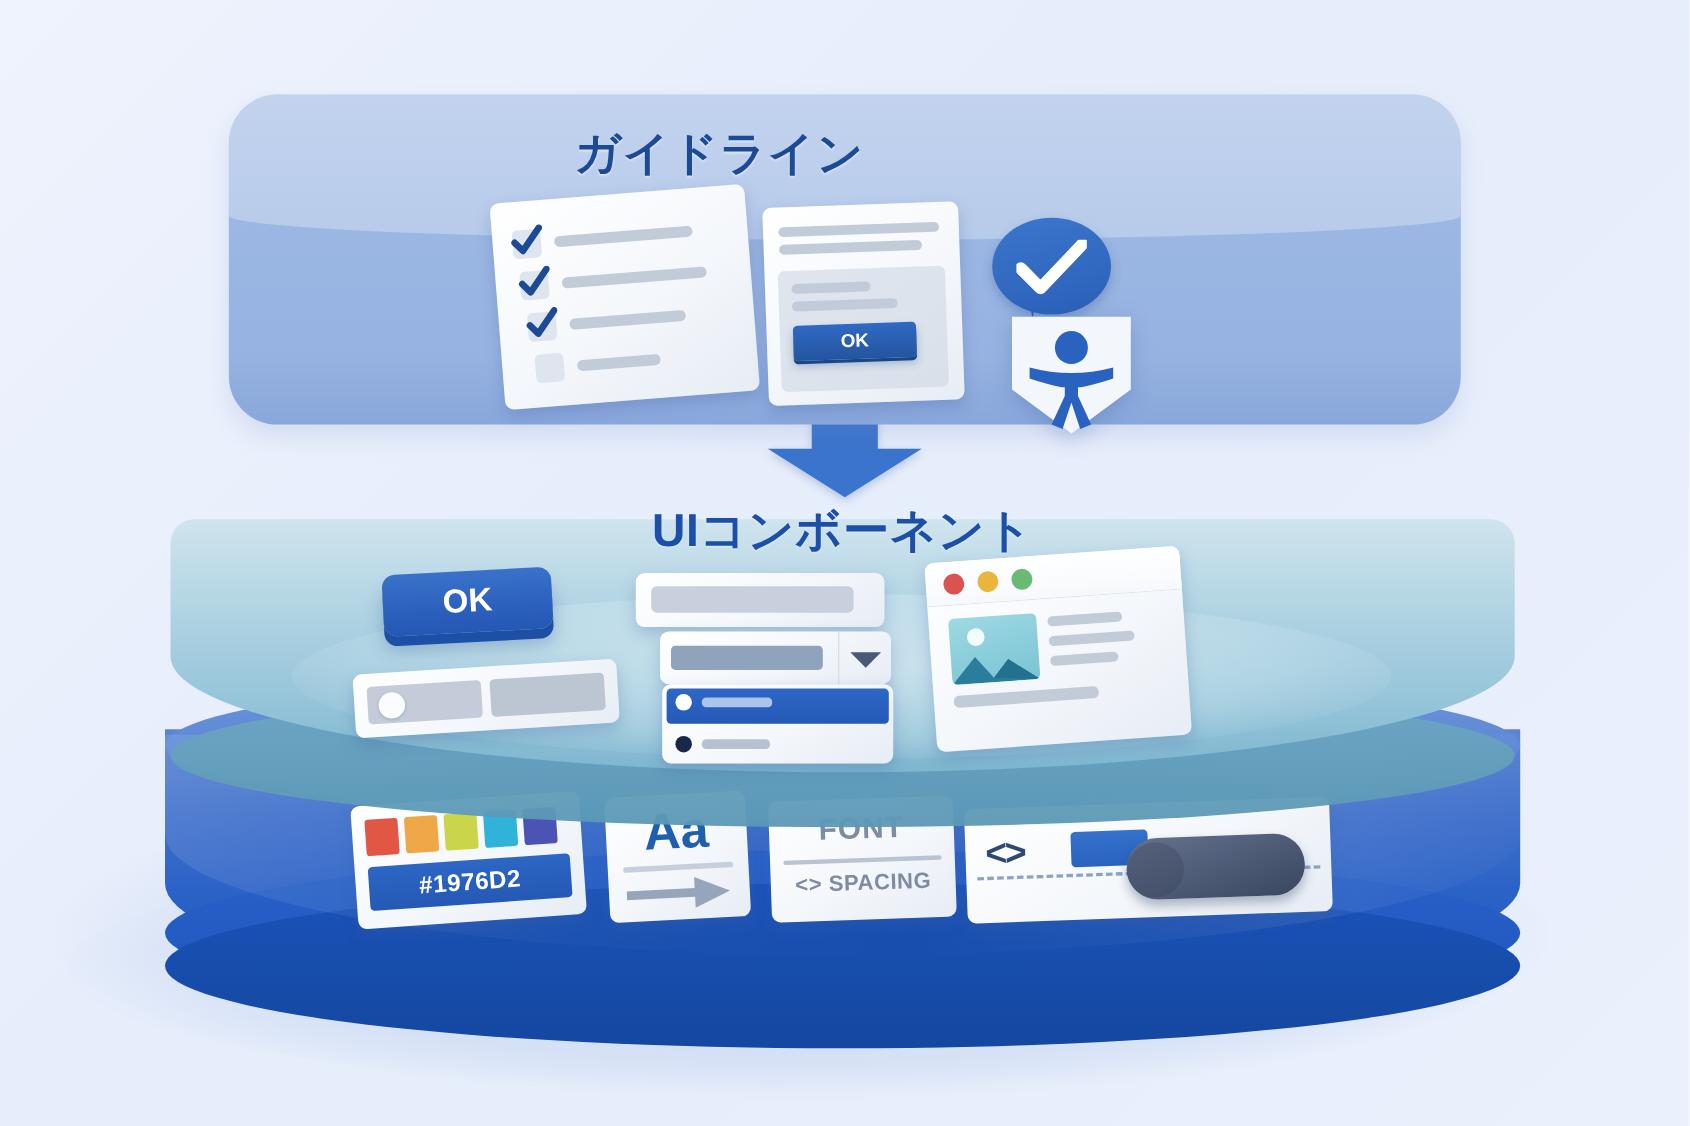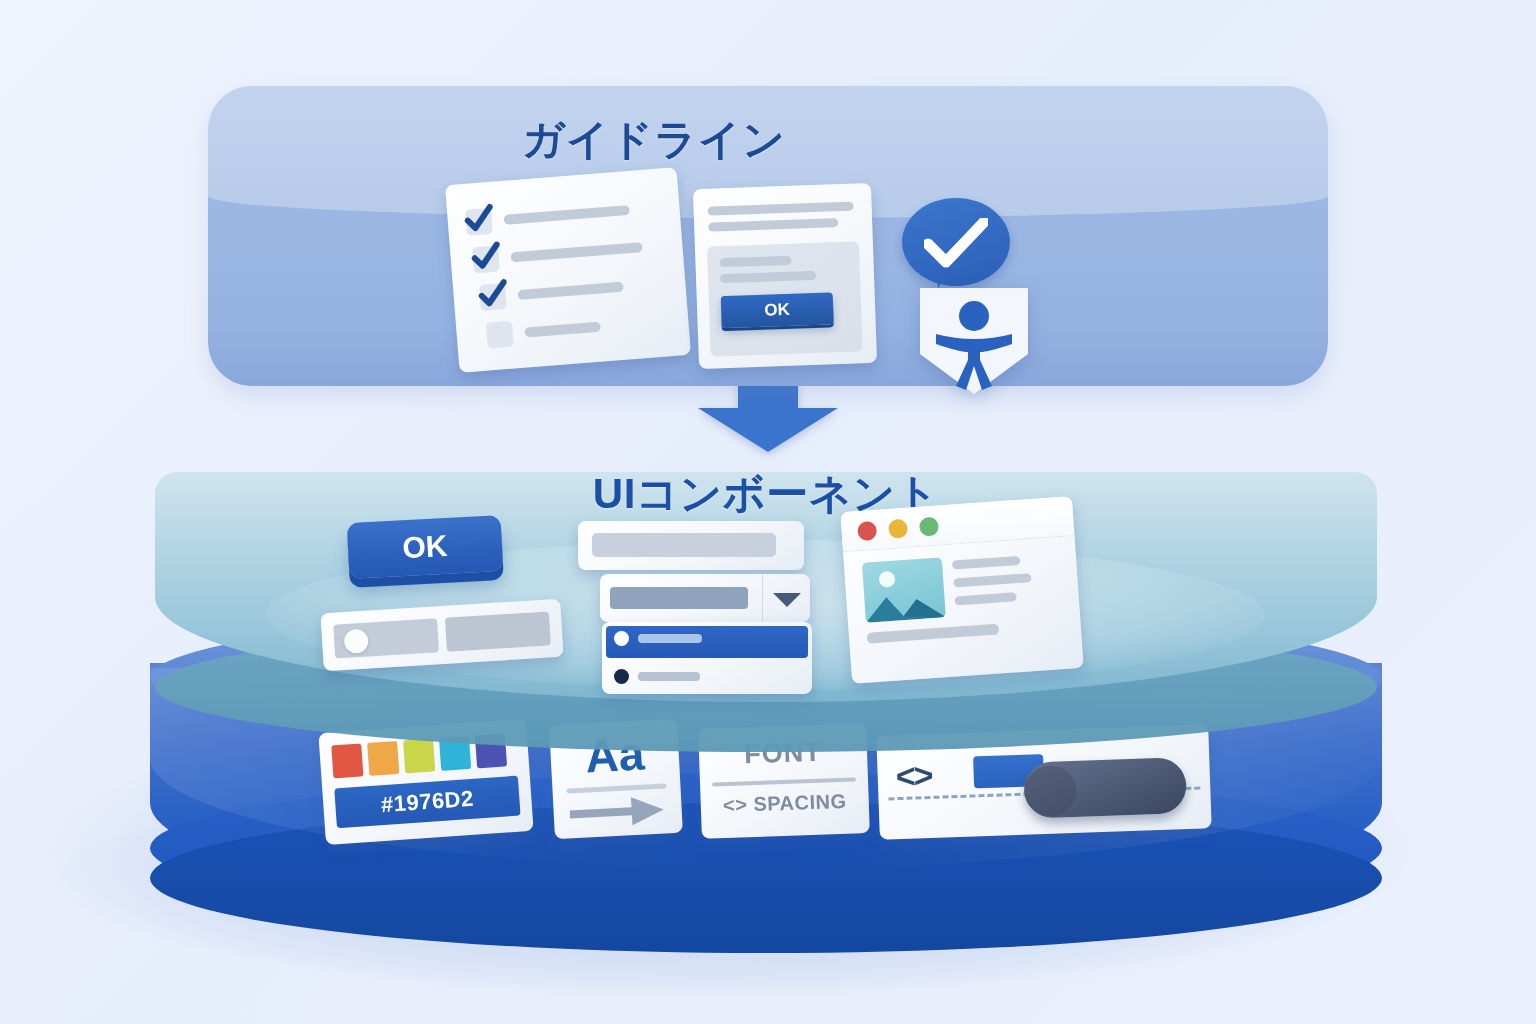--- a/index.html
+++ b/index.html
@@ -104,21 +104,20 @@
     background: linear-gradient(180deg, #6fa9c4 0%, #5b98b5 100%);
     opacity: 0.95;
   }
   .uic-label {
     position: absolute; left: 0; top: 22px; width: 1222px;
     text-align: center;
     color: #1b4fa8;
     font-size: 42px; font-weight: 700;
     letter-spacing: 0.5px;
     text-shadow: 0 1px 2px rgba(255,255,255,0.5);
-    margin-top: 12px;
   }
 
   
   .gl-slab {
     position: absolute;
     left: 208px; top: 86px;
     width: 1120px; height: 300px;
     border-radius: 44px;
     background: linear-gradient(180deg, #bdcfec 0%, #b6cbea 33%, #9cb7e3 36%, #93b0e0 100%);
     box-shadow: 0 10px 20px rgba(110,140,200,0.18);

